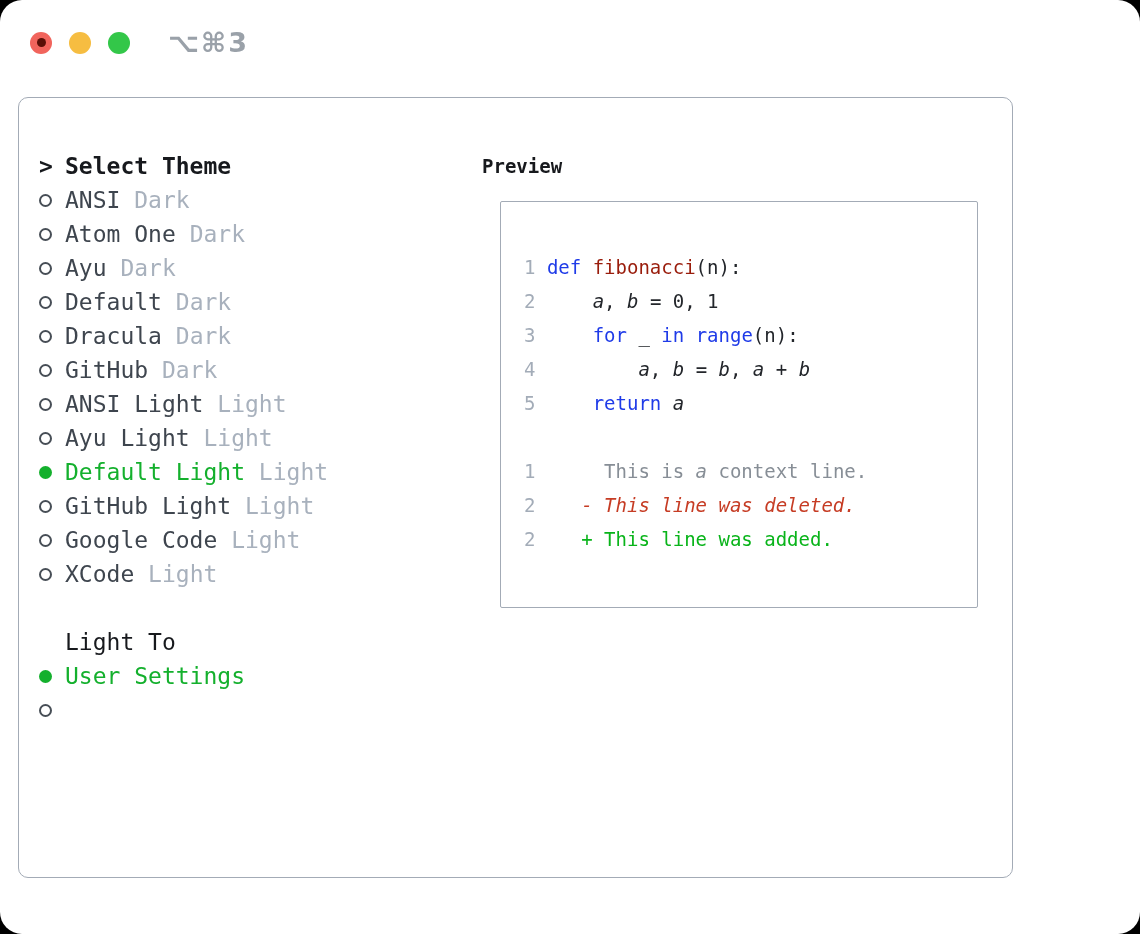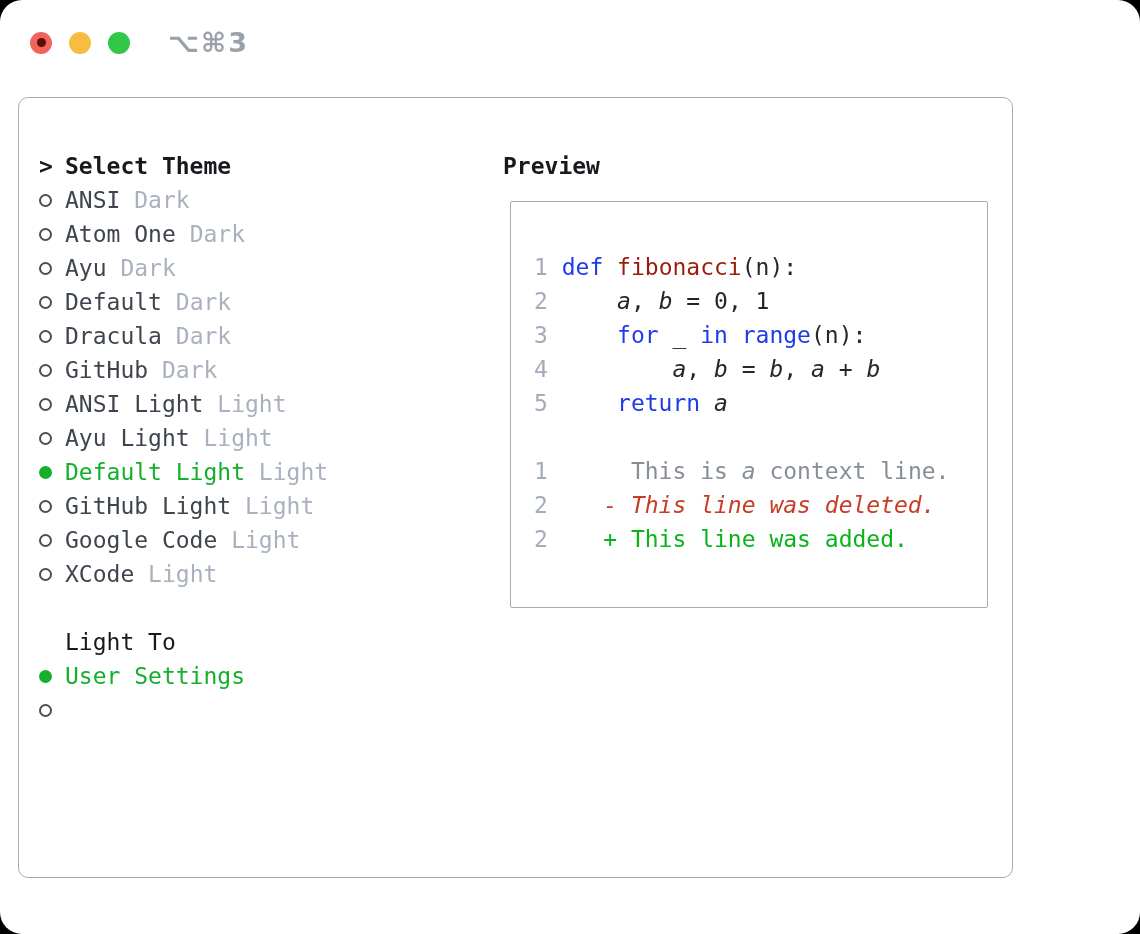--- a/index.html
+++ b/index.html
@@ -16,36 +16,36 @@
   .light.red{background:#f1645c;}
   .light.yellow{background:#f6bd41;}
   .light.green{background:#33c749;}
   .light .dot{width:9px;height:9px;border-radius:50%;background:#5a0f07;}
   .wtitle{margin-left:21px;font-size:27px;font-weight:700;color:#9aa1a9;
           letter-spacing:2px;font-family:"DejaVu Sans","Liberation Sans",sans-serif;}
   
   .panel{position:absolute;left:18px;top:97px;width:995px;height:781px;
          border:1.5px solid var(--panel-border,#a3abb6);border-radius:10px;box-sizing:border-box;}
   .left-col{position:absolute;left:20px;top:51px;width:442px;font-size:23px;line-height:34px;}
-  .right-col{position:absolute;left:484px;top:51px;font-size:23px;line-height:34px;}
+  .right-col{position:absolute;left:463px;top:51px;font-size:19px;line-height:34px;}
   .row{display:flex;align-items:center;height:34px;white-space:pre;}
   .gutter{display:inline-flex;align-items:center;width:26px;flex:0 0 26px;}
   .caret{font-weight:700;color:var(--heading-black,#17191d);}
   .h{font-weight:700;color:var(--heading-black,#17191d);}
   .h2{font-weight:400;color:var(--heading-black,#1b1e22);}
   .radio{width:13px;height:13px;border-radius:50%;box-sizing:border-box;
          border:2px solid #474e56;background:transparent;}
   .radio.on{border:none;background:var(--accent-green,#14b02d);}
   .name{color:var(--text-dark,#3e454e);}
   .name.sel{color:var(--accent-green,#14b02d);}
   .variant{color:var(--muted-gray,#a8b1bd);margin-left:1ch;}
   .gap-above{margin-top:34px;}
   .hint{margin-top:34px;width:442px;color:var(--muted-gray,#a8b1bd);}
   
-  .preview-box{margin-top:18px;margin-left:7px;width:478px;height:407px;
+  .preview-box{margin-top:18px;margin-left:18px;width:478px;height:407px;
                box-sizing:border-box;border:1.5px solid var(--panel-border,#a3abb6);
                border-radius:2px;padding:48px 0 0 23px;overflow:hidden;}
   .code-line{height:34px;line-height:34px;white-space:pre;}
   .lnum{display:inline-block;width:1ch;margin-right:1ch;
         color:var(--line-number-gray,#a3acb8);}
   .tk{color:var(--code-black,#23262b);}
   .tk.kw{color:var(--keyword-blue,#1f3be8);}
   .tk.fn{color:var(--function-red,#991c0b);}
   .tk.ctx{color:var(--context-gray,#878e96);}
   .tk.del{color:var(--deleted-red,#c63c24);font-style:italic;}

